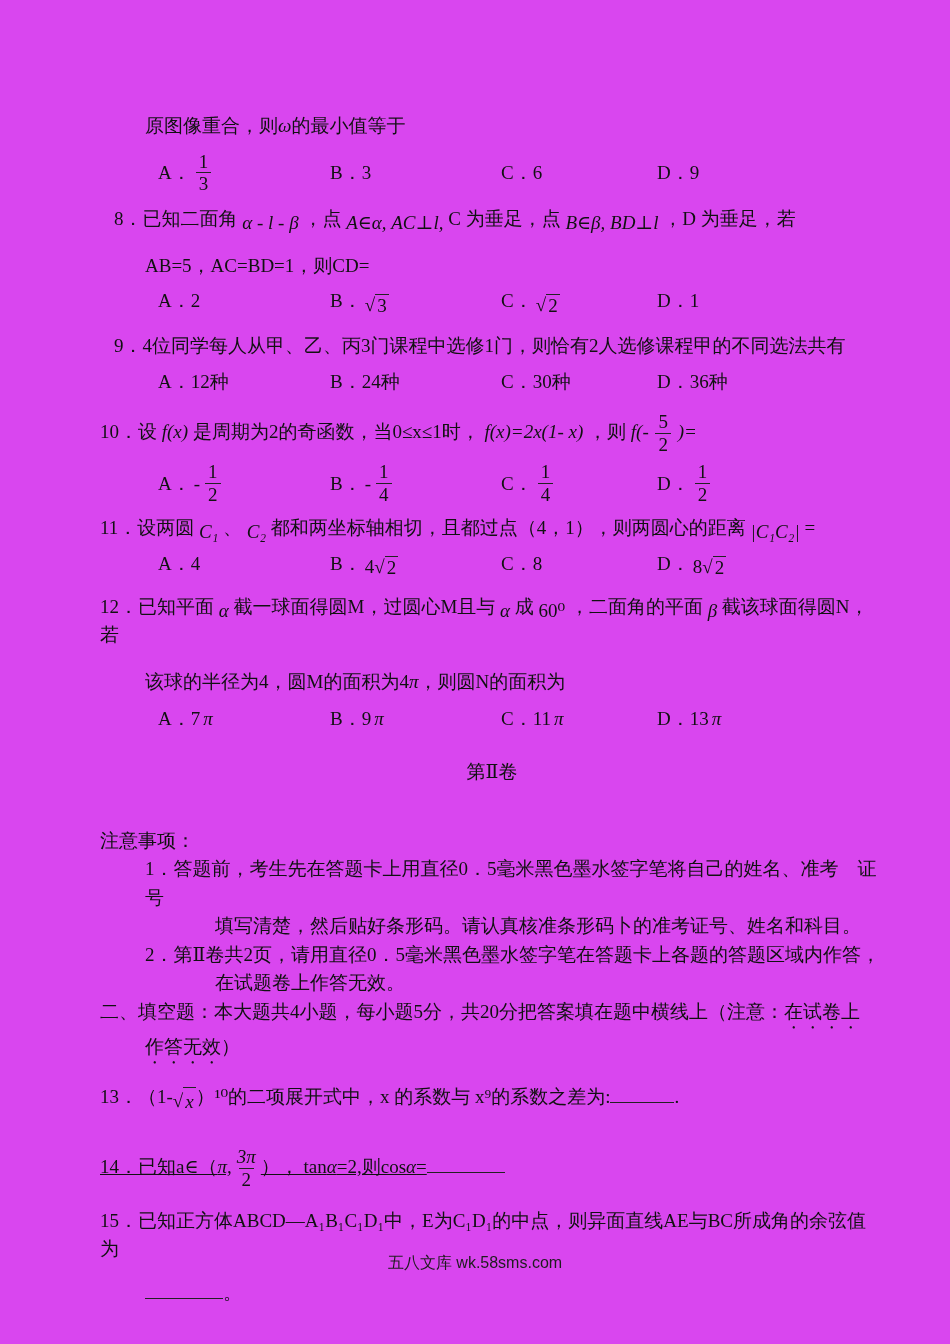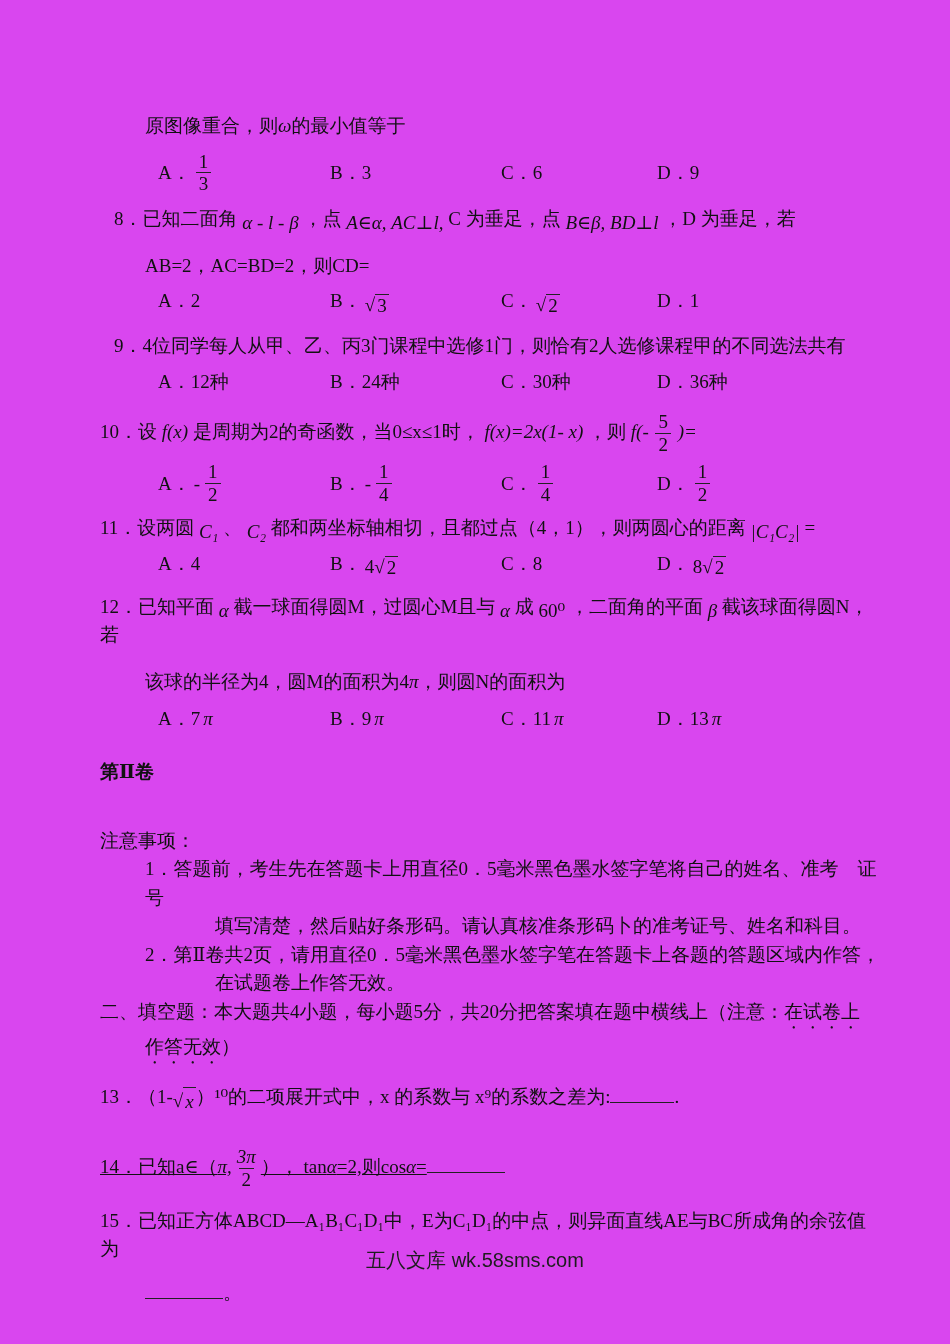--- a/index.html
+++ b/index.html
@@ -32,32 +32,32 @@
     margin:0 2px;
   }
   .frac .num{padding:0 3px;}
   .frac .den{border-top:1px solid #222;padding:0 3px;}
   .sqrt{white-space:nowrap;display:inline-flex;align-items:flex-start;}
   .sqrt .rsym{font-style:normal;}
   .sqrt .rad{border-top:1px solid #222;padding:0 2px;}
   .sqrt .rad.it{font-style:italic;}
   .blank{display:inline-block;border-bottom:1px solid #222;height:1.05em;vertical-align:baseline;}
   .w64{width:64px;} .w78{width:78px;}
-  .center{font-weight:bold;}
+  .center{text-align:center;}
   .emph{
     -webkit-text-emphasis:filled dot;
     -webkit-text-emphasis-position:under right;
     text-emphasis:filled dot;
     text-emphasis-position:under right;
   }
   .footer{
     position:absolute;left:0;bottom:70px;width:100%;
     text-align:center;
     font-family:"Liberation Sans","DejaVu Sans",sans-serif;
-    font-size:20px;color:#1d1d1d;
+    font-size:16px;color:#1d1d1d;
   }
   
   .mt6{margin-top:6px;}.mt8{margin-top:8px;}.mt10{margin-top:10px;}
   .mt12{margin-top:8px;}.mt14{margin-top:14px;}.mt16{margin-top:16px;}
   .mt18{margin-top:18px;}.mt20{margin-top:34px;text-decoration:underline;}.mt26{margin-top:26px;}
   .mt40{margin-top:40px;}
 </style>
 </head>
 <body>
 
@@ -89,21 +89,21 @@
     <div class="line mt10">
       <span style="margin-left:14px">8．已知二面角</span>
       <span class="m low">α - l - β</span>
       <span>，点</span>
       <span class="m low">A∈α, AC⊥l,</span>
       <span>C 为垂足，点</span>
       <span class="m low">B∈β, BD⊥l</span>
       <span>，D 为垂足，若</span>
     </div>
     <div class="line cont mt18">
-      <span>AB=2，AC=BD=2，则CD=</span>
+      <span>AB=5，AC=BD=1，则CD=</span>
     </div>
     <div class="opts mt8">
       <span class="opt">
           <span>A．2</span>
         </span>
       <span class="opt">
         <span>B．</span>
         <span class="sqrt low">
             <span class="rsym">√</span>
             <span class="rad">3</span>

